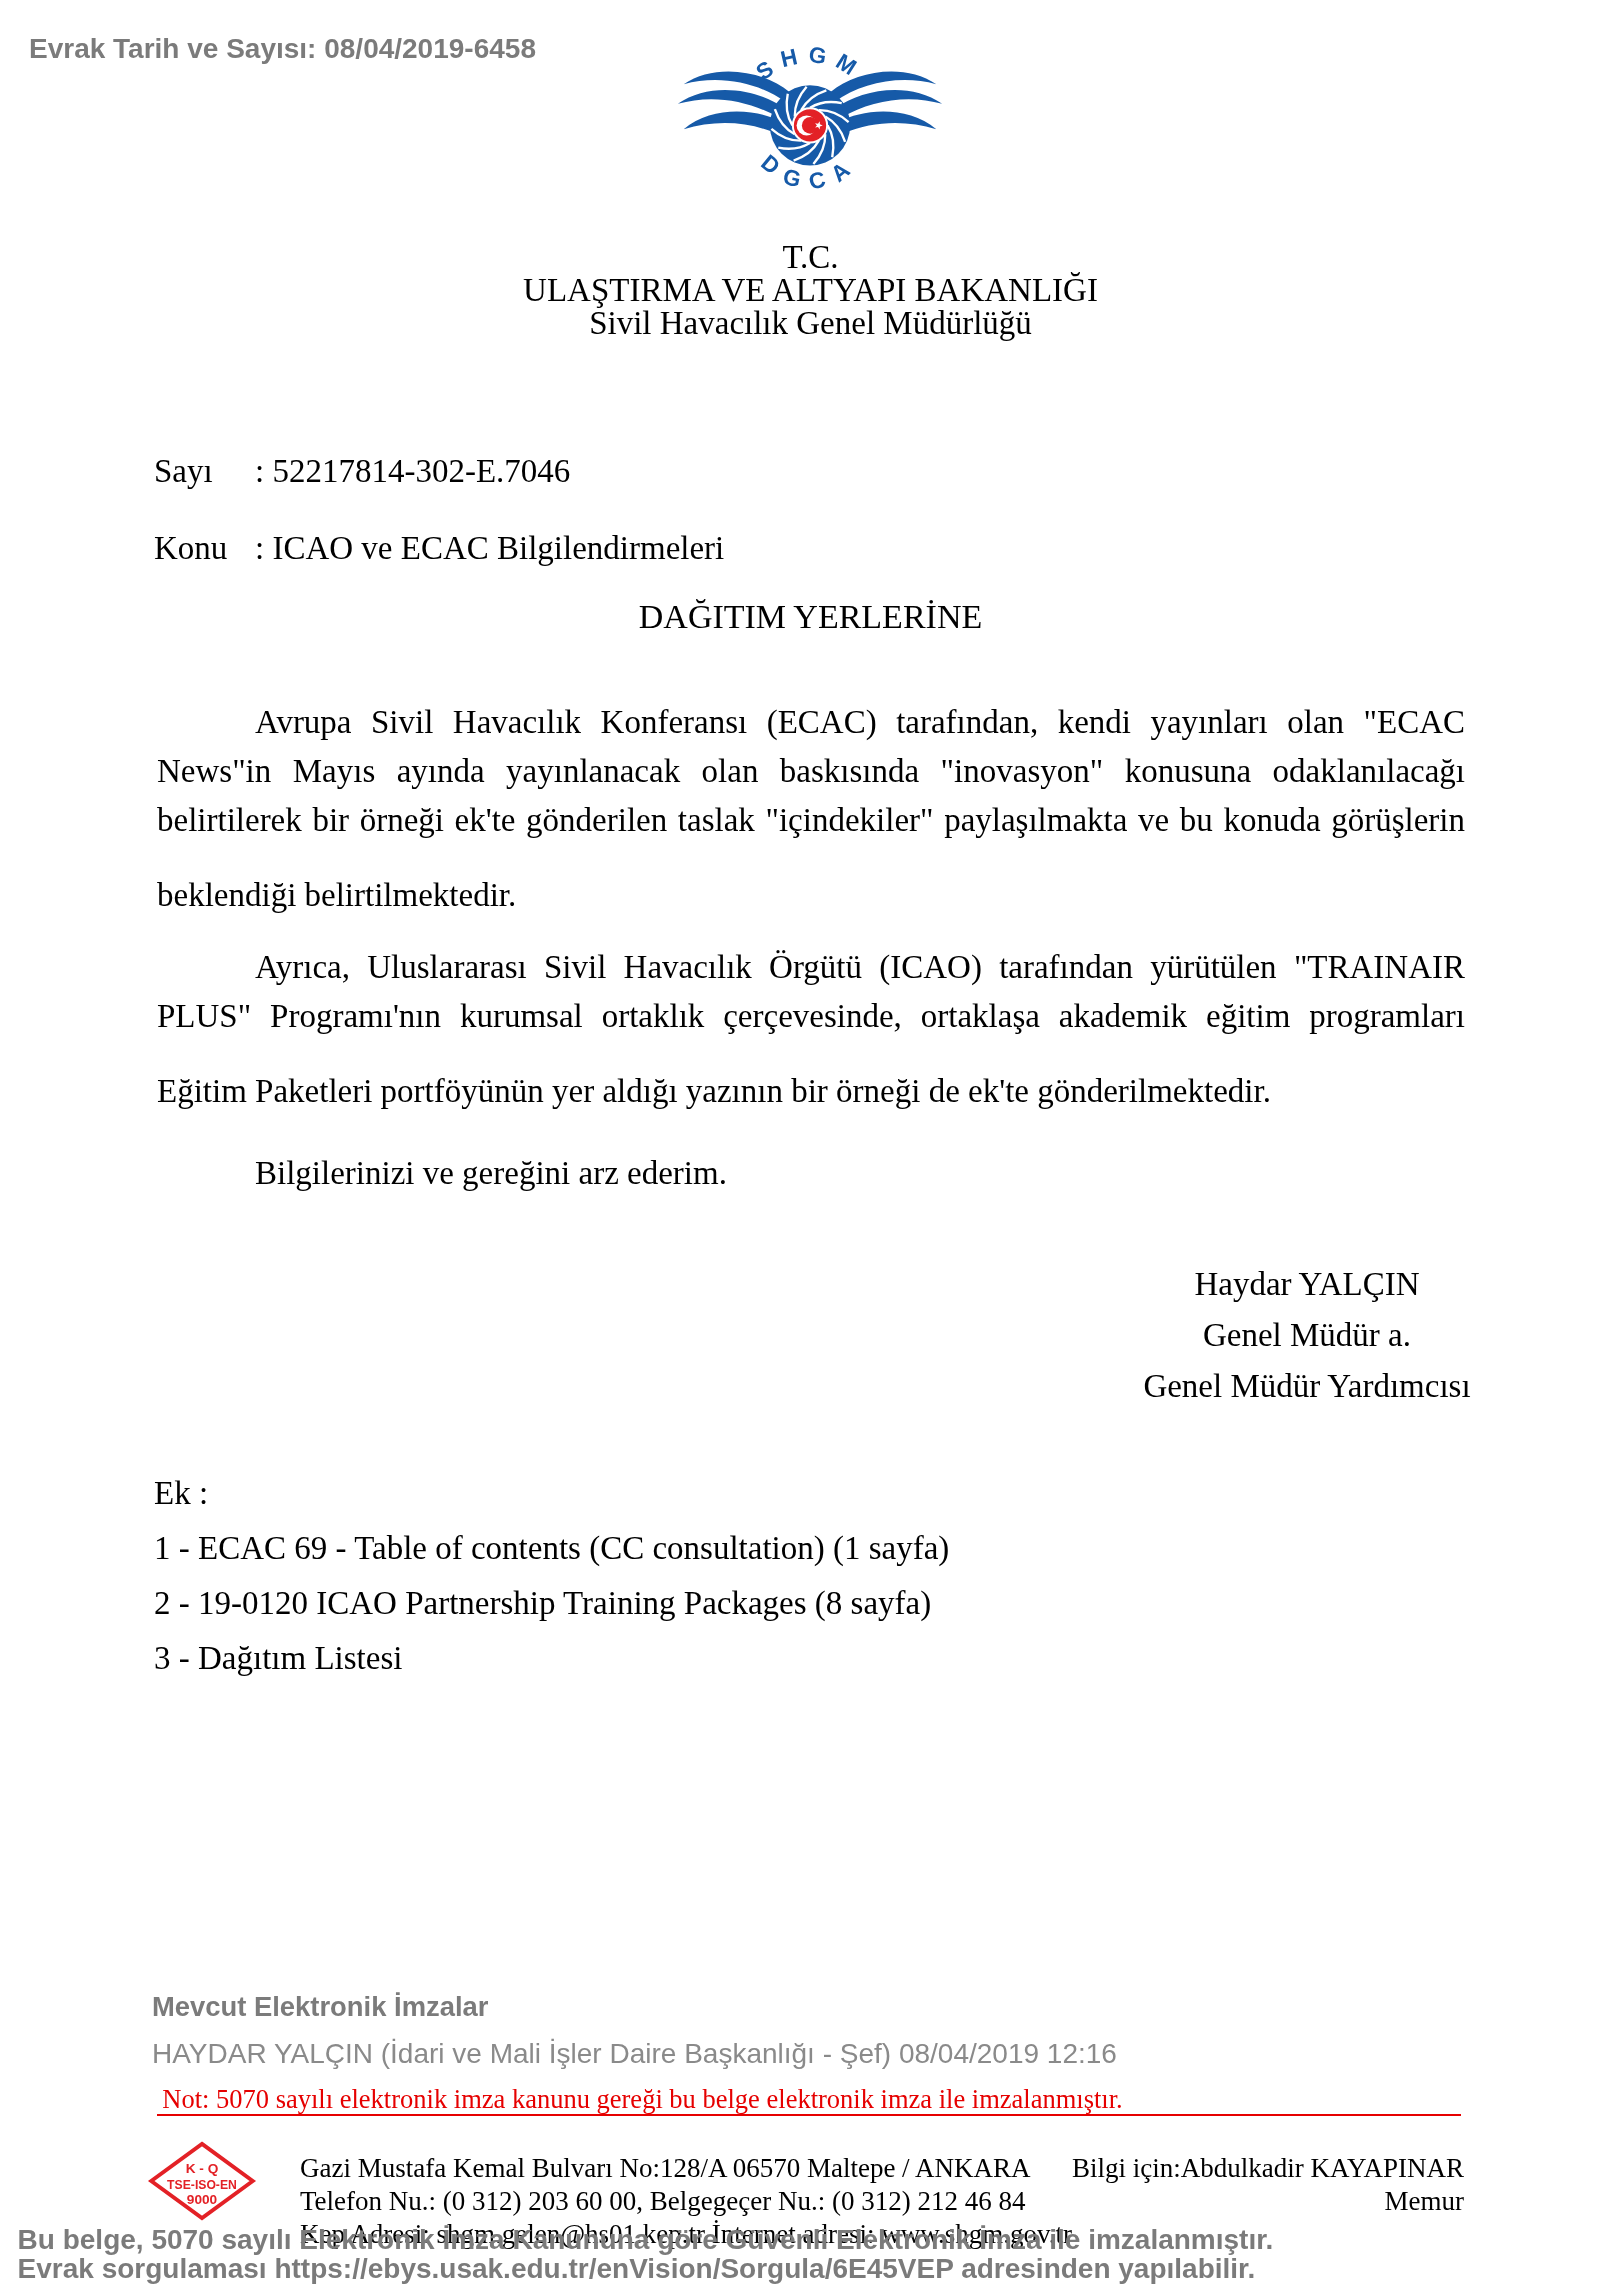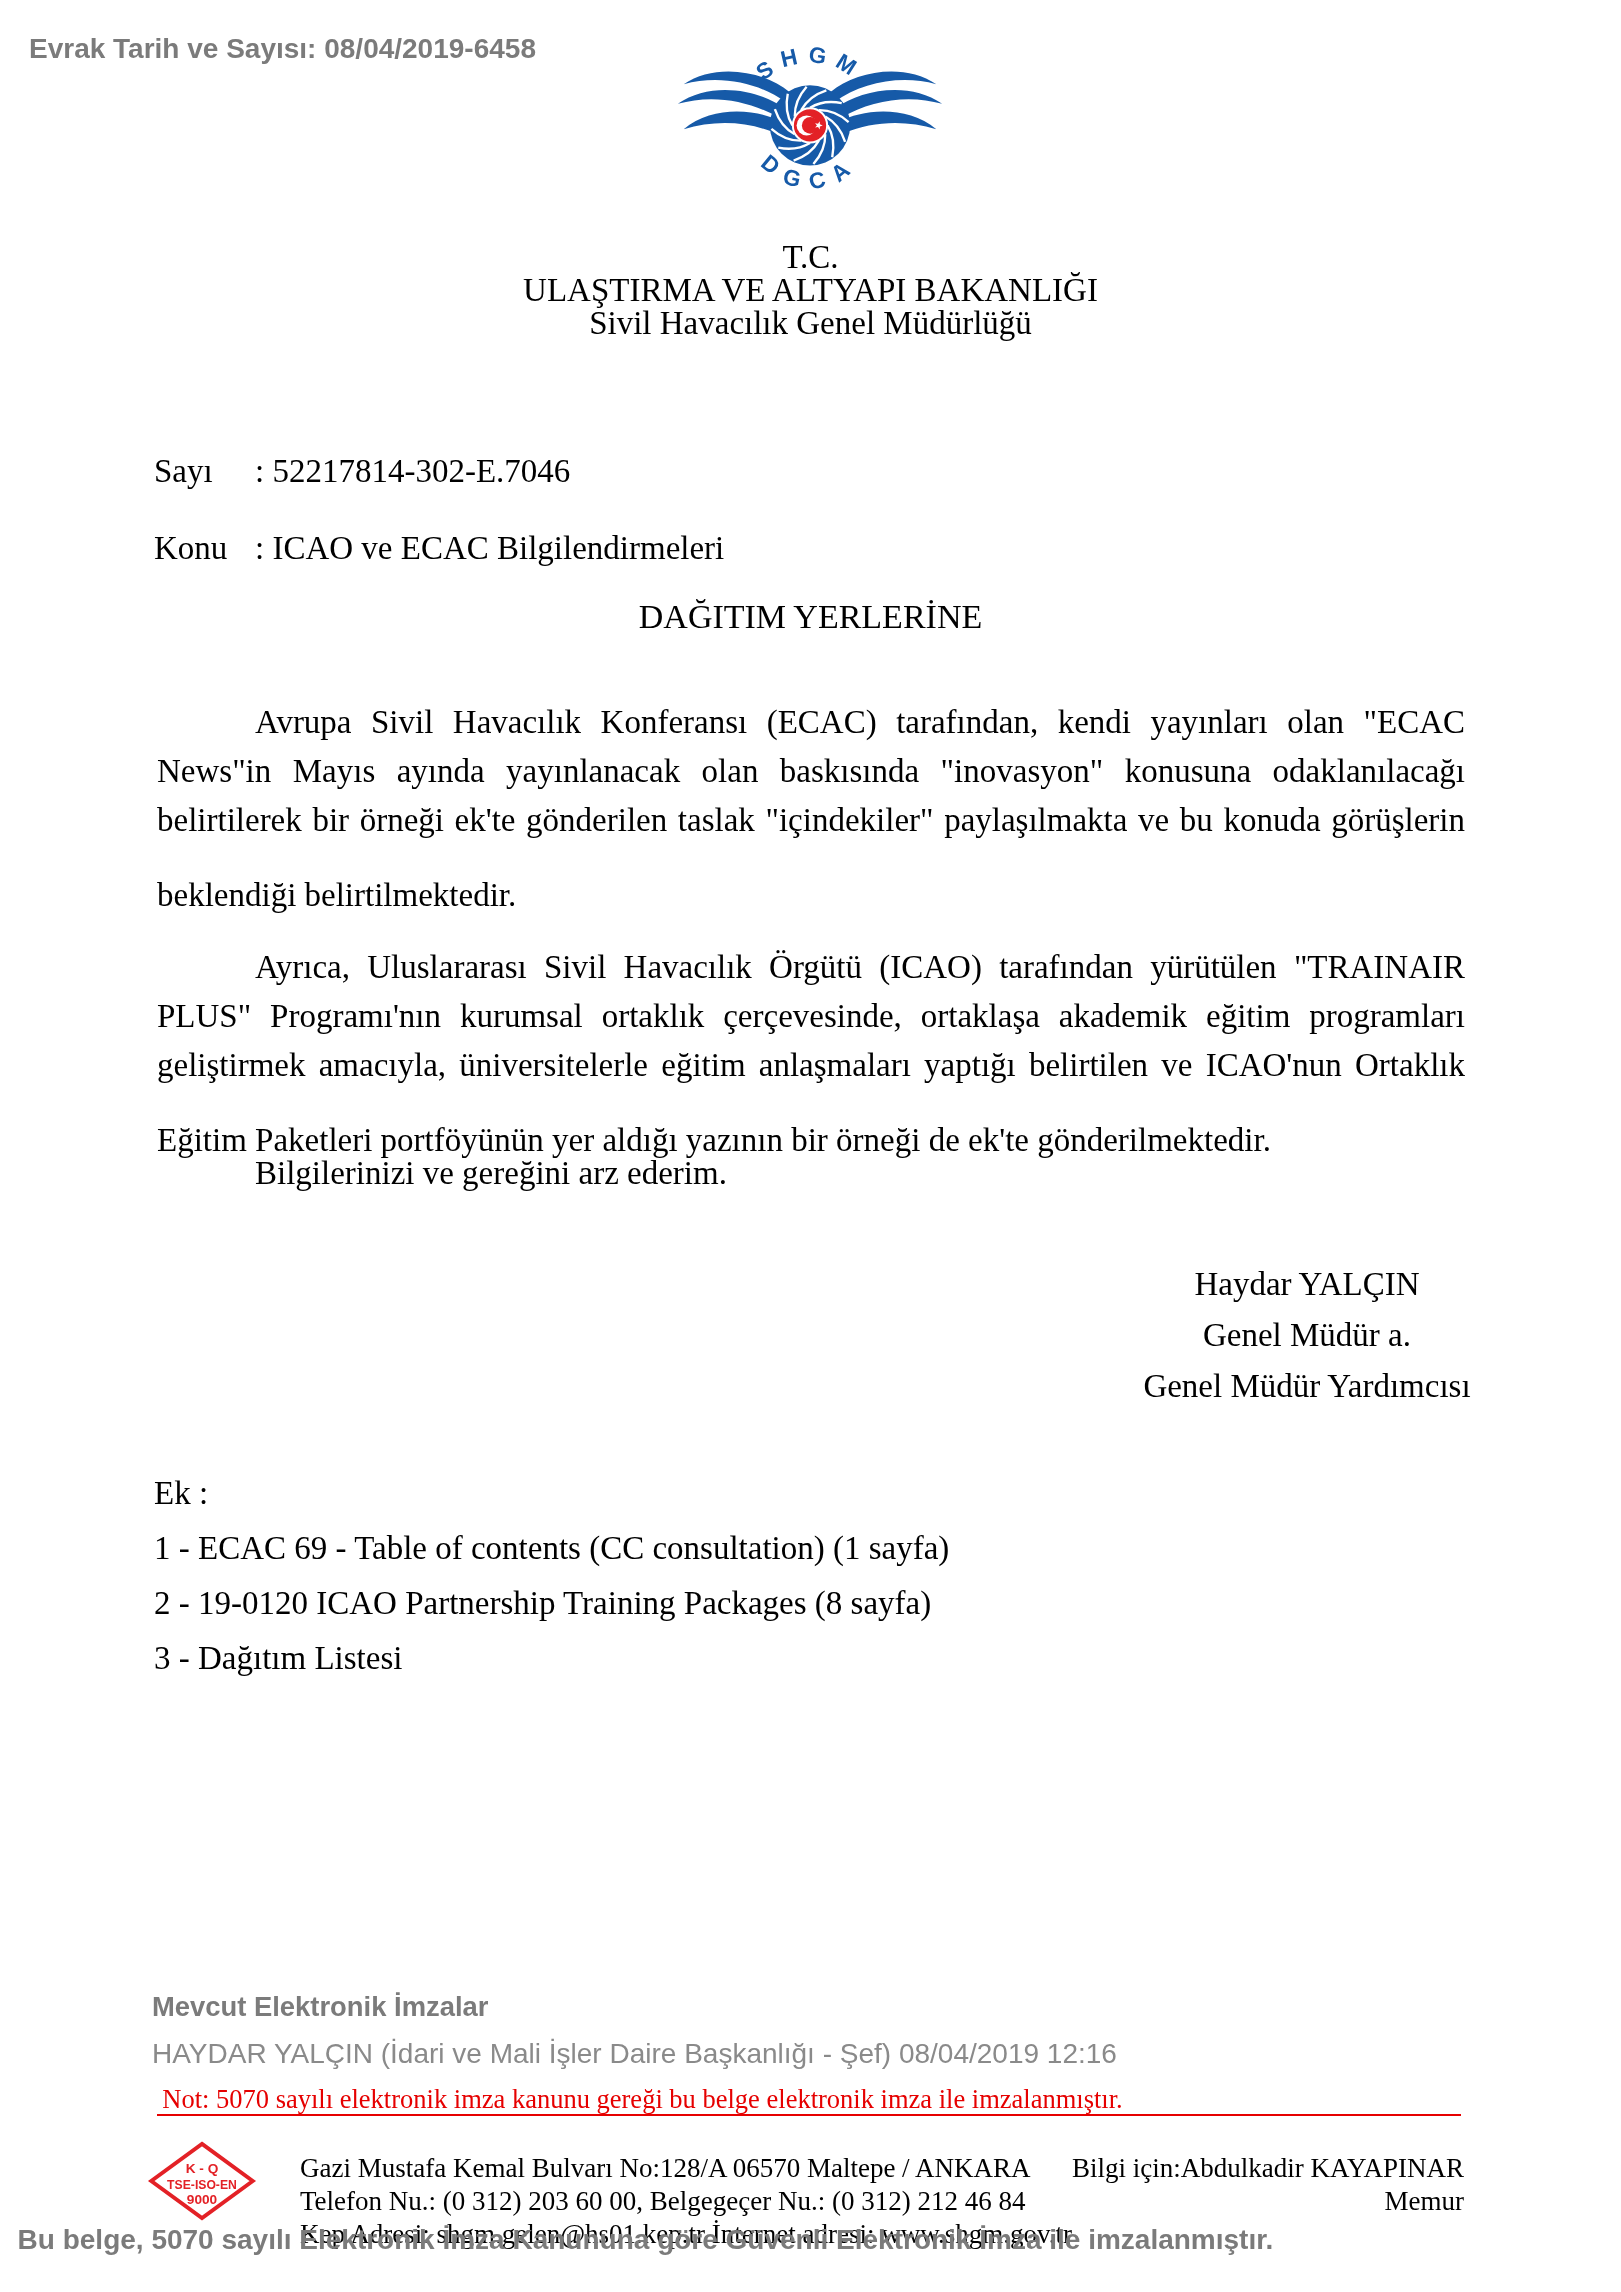--- a/index.html
+++ b/index.html
@@ -130,21 +130,20 @@
   <div class="para p1">
     <div class="jl first">Avrupa  Sivil  Havacılık  Konferansı  (ECAC)  tarafından,  kendi  yayınları  olan  "ECAC</div>
     <div class="jl">News"in Mayıs ayında yayınlanacak olan baskısında "inovasyon" konusuna odaklanılacağı</div>
     <div class="jl">belirtilerek bir örneği ek'te gönderilen taslak "içindekiler" paylaşılmakta ve bu konuda görüşlerin</div>
     <div class="jl last">beklendiği belirtilmektedir.</div>
   </div>
 
   <div class="para p2">
     <div class="jl first">Ayrıca,  Uluslararası  Sivil  Havacılık  Örgütü  (ICAO)  tarafından  yürütülen  "TRAINAIR</div>
     <div class="jl">PLUS" Programı'nın kurumsal ortaklık çerçevesinde, ortaklaşa akademik eğitim programları</div>
-    <div class="jl">geliştirmek amacıyla, üniversitelerle eğitim anlaşmaları yaptığı belirtilen ve ICAO'nun Ortaklık</div>
     <div class="jl last">Eğitim Paketleri portföyünün yer aldığı yazının bir örneği de ek'te gönderilmektedir.</div>
   </div>
 
   <div class="closing">Bilgilerinizi ve gereğini arz ederim.</div>
 
   <div class="signature">
     <div>Haydar YALÇIN</div>
     <div>Genel Müdür a.</div>
     <div>Genel Müdür Yardımcısı</div>
   </div>
@@ -174,16 +173,17 @@
     <div>Kep Adresi: shgm.gelen@hs01.kep.tr İnternet adresi: www.shgm.gov.tr</div>
   </div>
 
   <div class="contact">
     <div>Bilgi için:Abdulkadir KAYAPINAR</div>
     <div>Memur</div>
   </div>
 
   <div class="bottom-gray">
     <div>Bu belge, 5070 sayılı Elektronik İmza Kanununa göre Güvenli Elektronik İmza ile imzalanmıştır.</div>
+    <div>Evrak sorgulaması https://ebys.usak.edu.tr/enVision/Sorgula/6E45VEP adresinden yapılabilir.</div>
   </div>
 
 </div>
 
 
 </body></html>

